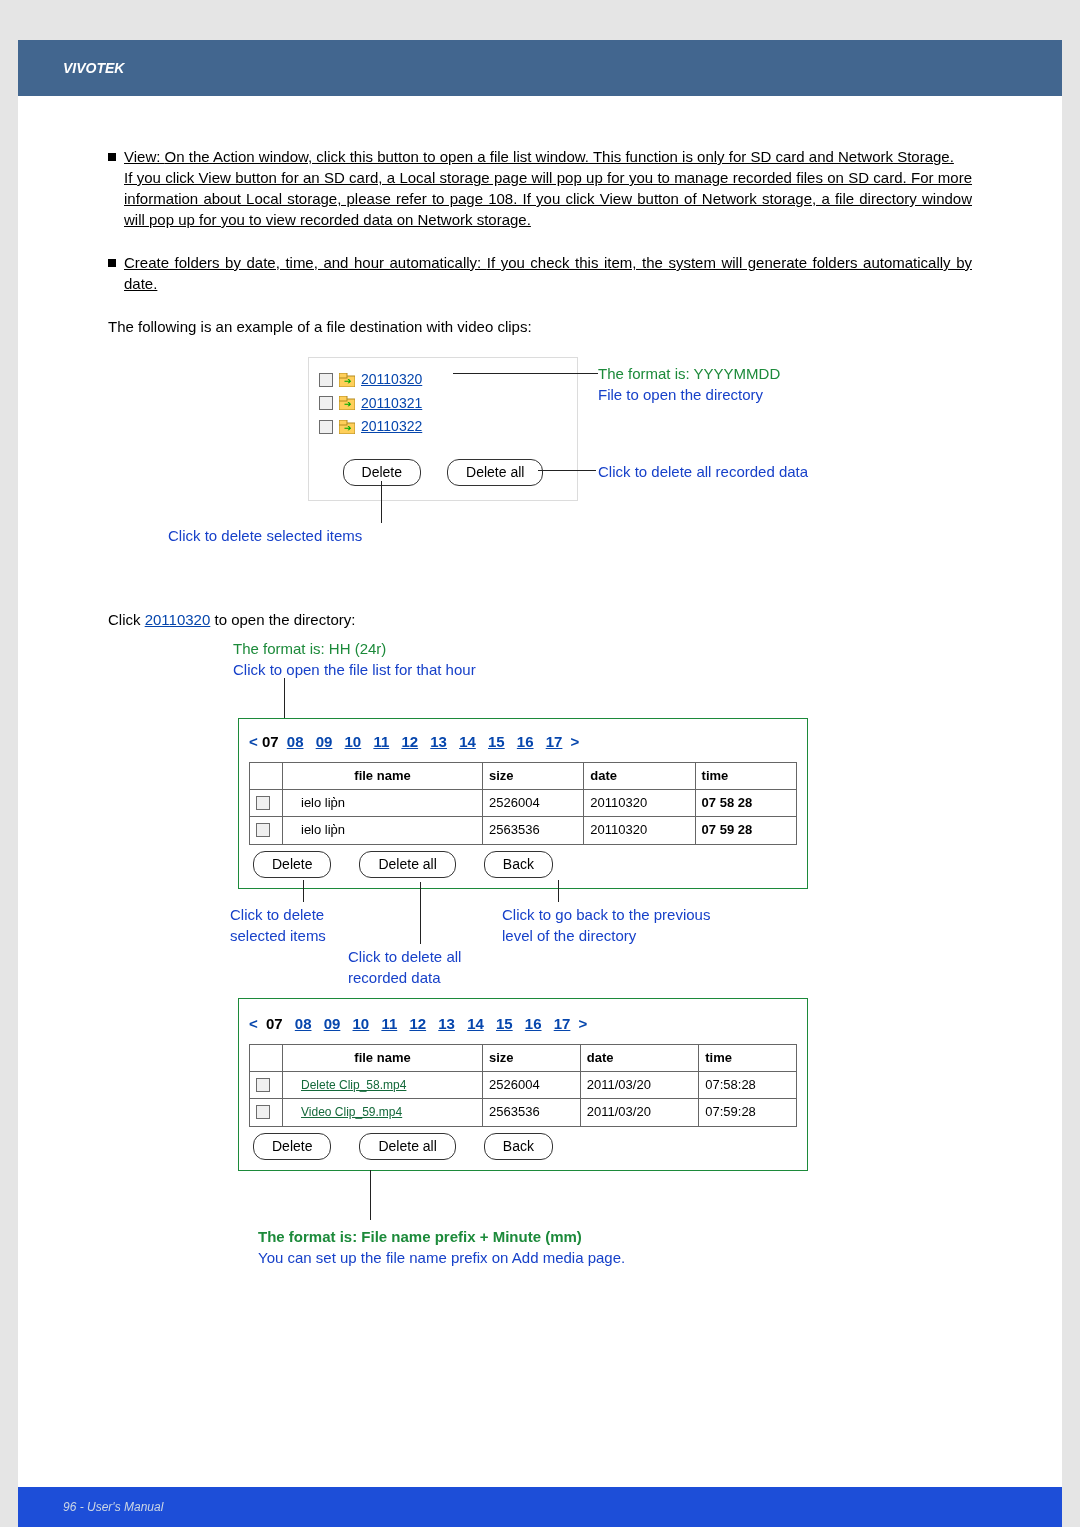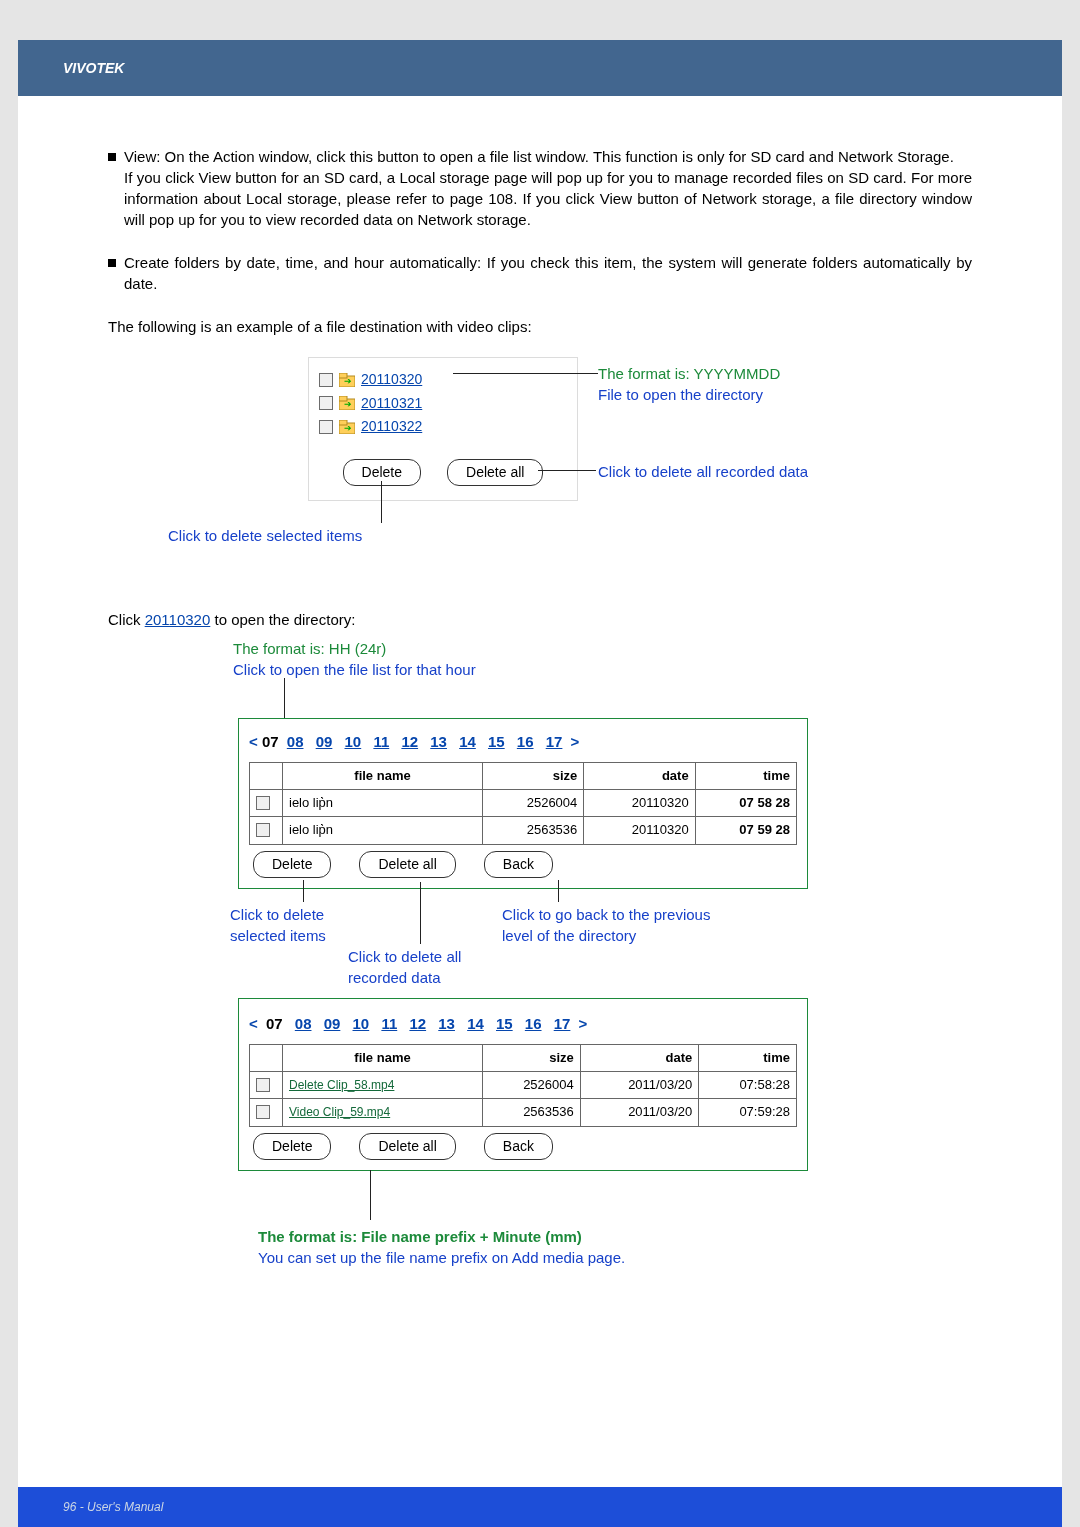--- a/index.html
+++ b/index.html
@@ -27,21 +27,21 @@
       font-style: italic;
       font-weight: bold;
       font-size: 14px;
     }
     .content {
       padding: 50px 90px 40px 90px;
       font-size: 15px;
       color: #000;
       line-height: 1.4;
     }
-    .bul { display:flex; align-items:flex-start; margin-bottom:4px; }
+    .bul { display:flex; align-items:flex-start; margin-bottom:4px;text-decoration:underline; }
     .bul-sq { width:8px; height:8px; background:#000; margin:7px 8px 0 0; flex:0 0 auto; }
     .bul-text { flex:1; text-align: justify; }
     .spacer { height:18px; }
     .link { color:#0646ad; text-decoration: underline; }
     .annot-green { color:#1c8a3a; }
     .annot-blue { color:#1741c9; }
 
     
     .ss1-wrap { position:relative; height:230px; margin-top:20px; }
     .ss1-box {
@@ -93,24 +93,24 @@
     .ss2-box {
       position:absolute; left:130px; top:80px; width:570px;
       background:#fff; border:1px solid #1c8a3a;
       padding:8px 10px 10px 10px;
     }
     .hourbar { font-size:15px; color:#0646ad; font-weight:bold; padding:4px 0 10px 0;}
     .hour-prev, .hour-next { color:#0646ad; text-decoration:none;}
     .hour-cur { color:#000; text-decoration:none;}
     .hour-link { color:#0646ad; text-decoration:underline; margin:17px 4px;}
     .tbl { border-collapse:collapse; width:100%; font-size:13px;}
-    .tbl th, .tbl td { border:1px solid #666; padding:4px 6px; text-align:right; }
+    .tbl th, .tbl td { border:1px solid #666; padding:4px 6px; text-align:left; }
     .tbl .chkcell { width:30px; }
     .tbl .fn { width:200px; text-align:center;}
-    .tbl .fnval { text-align:left; padding-left:6px;}
+    .tbl .fnval { text-align:left; padding-left:18px;}
     .timecell { position:relative;font-weight:bold; }
     .hl1 { position:absolute; top:1px; bottom:1px; left:36px; width:22px; background: #ffe600; z-index:-1;}
     .timecell span { position:relative; z-index:2;}
     .ss2-btns { margin-top:6px; display:flex; gap:28px; padding-left:4px; }
     .ss2-vline-del { position:absolute; left:195px; top:242px; width:0; height:22px; border-left:1px solid #222;}
     .ss2-annot-del { position:absolute; left:122px; top:266px; font-size:15px; }
     .ss2-vline-back { position:absolute; left:450px; top:242px; width:0; height:22px; border-left:1px solid #222;}
     .ss2-annot-back { position:absolute; left:394px; top:266px; font-size:15px;}
     .ss2-vline-delall { position:absolute; left:312px; top:244px; width:0; height:62px; border-left:1px solid #222;}
     .ss2-annot-delall { position:absolute; left:240px; top:308px; font-size:15px;}

